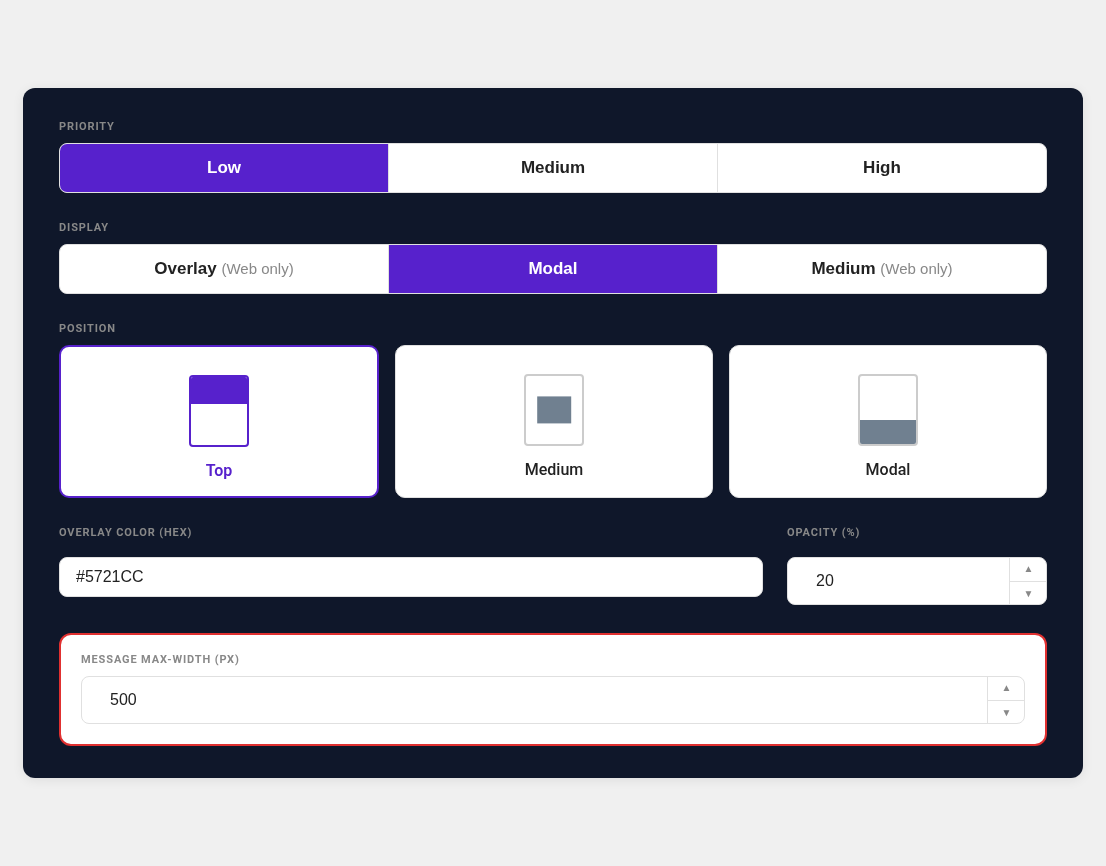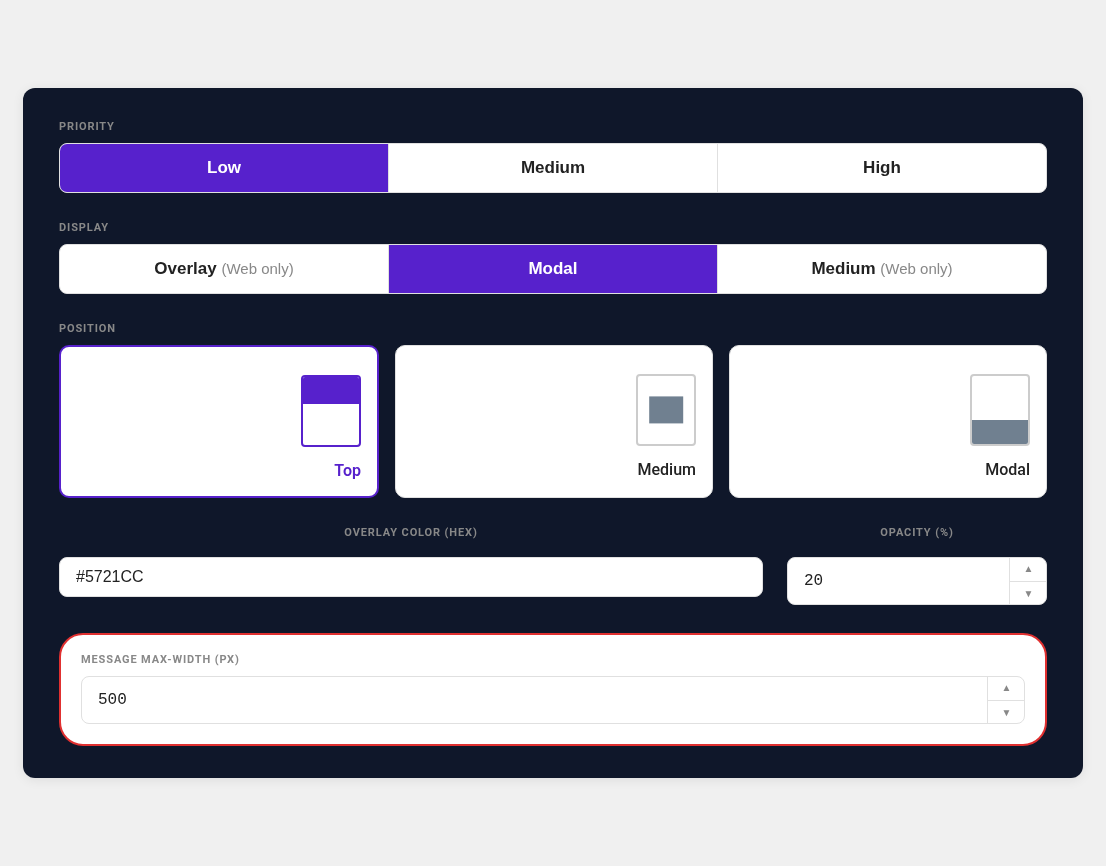--- a/index.html
+++ b/index.html
@@ -84,21 +84,21 @@
       gap: 16px;
     }
 
     .position-card {
       flex: 1;
       border: 1.5px solid #e0e0e0;
       border-radius: 10px;
       padding: 28px 16px 16px;
       display: flex;
       flex-direction: column;
-      align-items: flex-end;
+      align-items: center;
       gap: 14px;
       cursor: pointer;
       background: #fff;
       transition: border-color 0.15s;
     }
 
     .position-card.active {
       border: 2px solid #5721CC;
     }
 
@@ -152,21 +152,20 @@
     .inputs-row {
       display: flex;
       gap: 24px;
       align-items: flex-start;
     }
 
     .input-group {
       display: flex;
       flex-direction: column;
       gap: 8px;
-      align-items: center;
     }
 
     .input-group.flex-grow {
       flex: 1;
     }
 
     .input-group.fixed {
       width: 260px;
     }
 
@@ -184,27 +183,26 @@
     
     .spinner-wrap {
       position: relative;
       display: flex;
       align-items: center;
     }
 
     .spinner-wrap input {
       border: 1.5px solid #e0e0e0;
       border-radius: 8px;
-      padding: 14px 48px 14px 16px;
+      padding: 14px 48px 14px 28px;
       font-size: 16px;
       color: #222;
       background: #fff;
       outline: none;
       width: 100%;
-      font-family: Liberation Mono, monospace;
       -moz-appearance: textfield;
     }
 
     .spinner-wrap input::-webkit-inner-spin-button,
     .spinner-wrap input::-webkit-outer-spin-button {
       -webkit-appearance: none;
     }
 
     .spinner-buttons {
       position: absolute;
@@ -235,21 +233,21 @@
       border-radius: 0 7px 0 0;
     }
 
     .spin-btn:last-child {
       border-radius: 0 0 7px 0;
     }
 
     
     .highlighted-section {
       border: 2.5px solid #e03030;
-      border-radius: 24px;
+      border-radius: 12px;
       padding: 18px 20px 20px;
       background: #fff;
     }
 
     .highlighted-section .section-label {
       margin-bottom: 10px;
     }
   </style>
 </head>
 <body>

